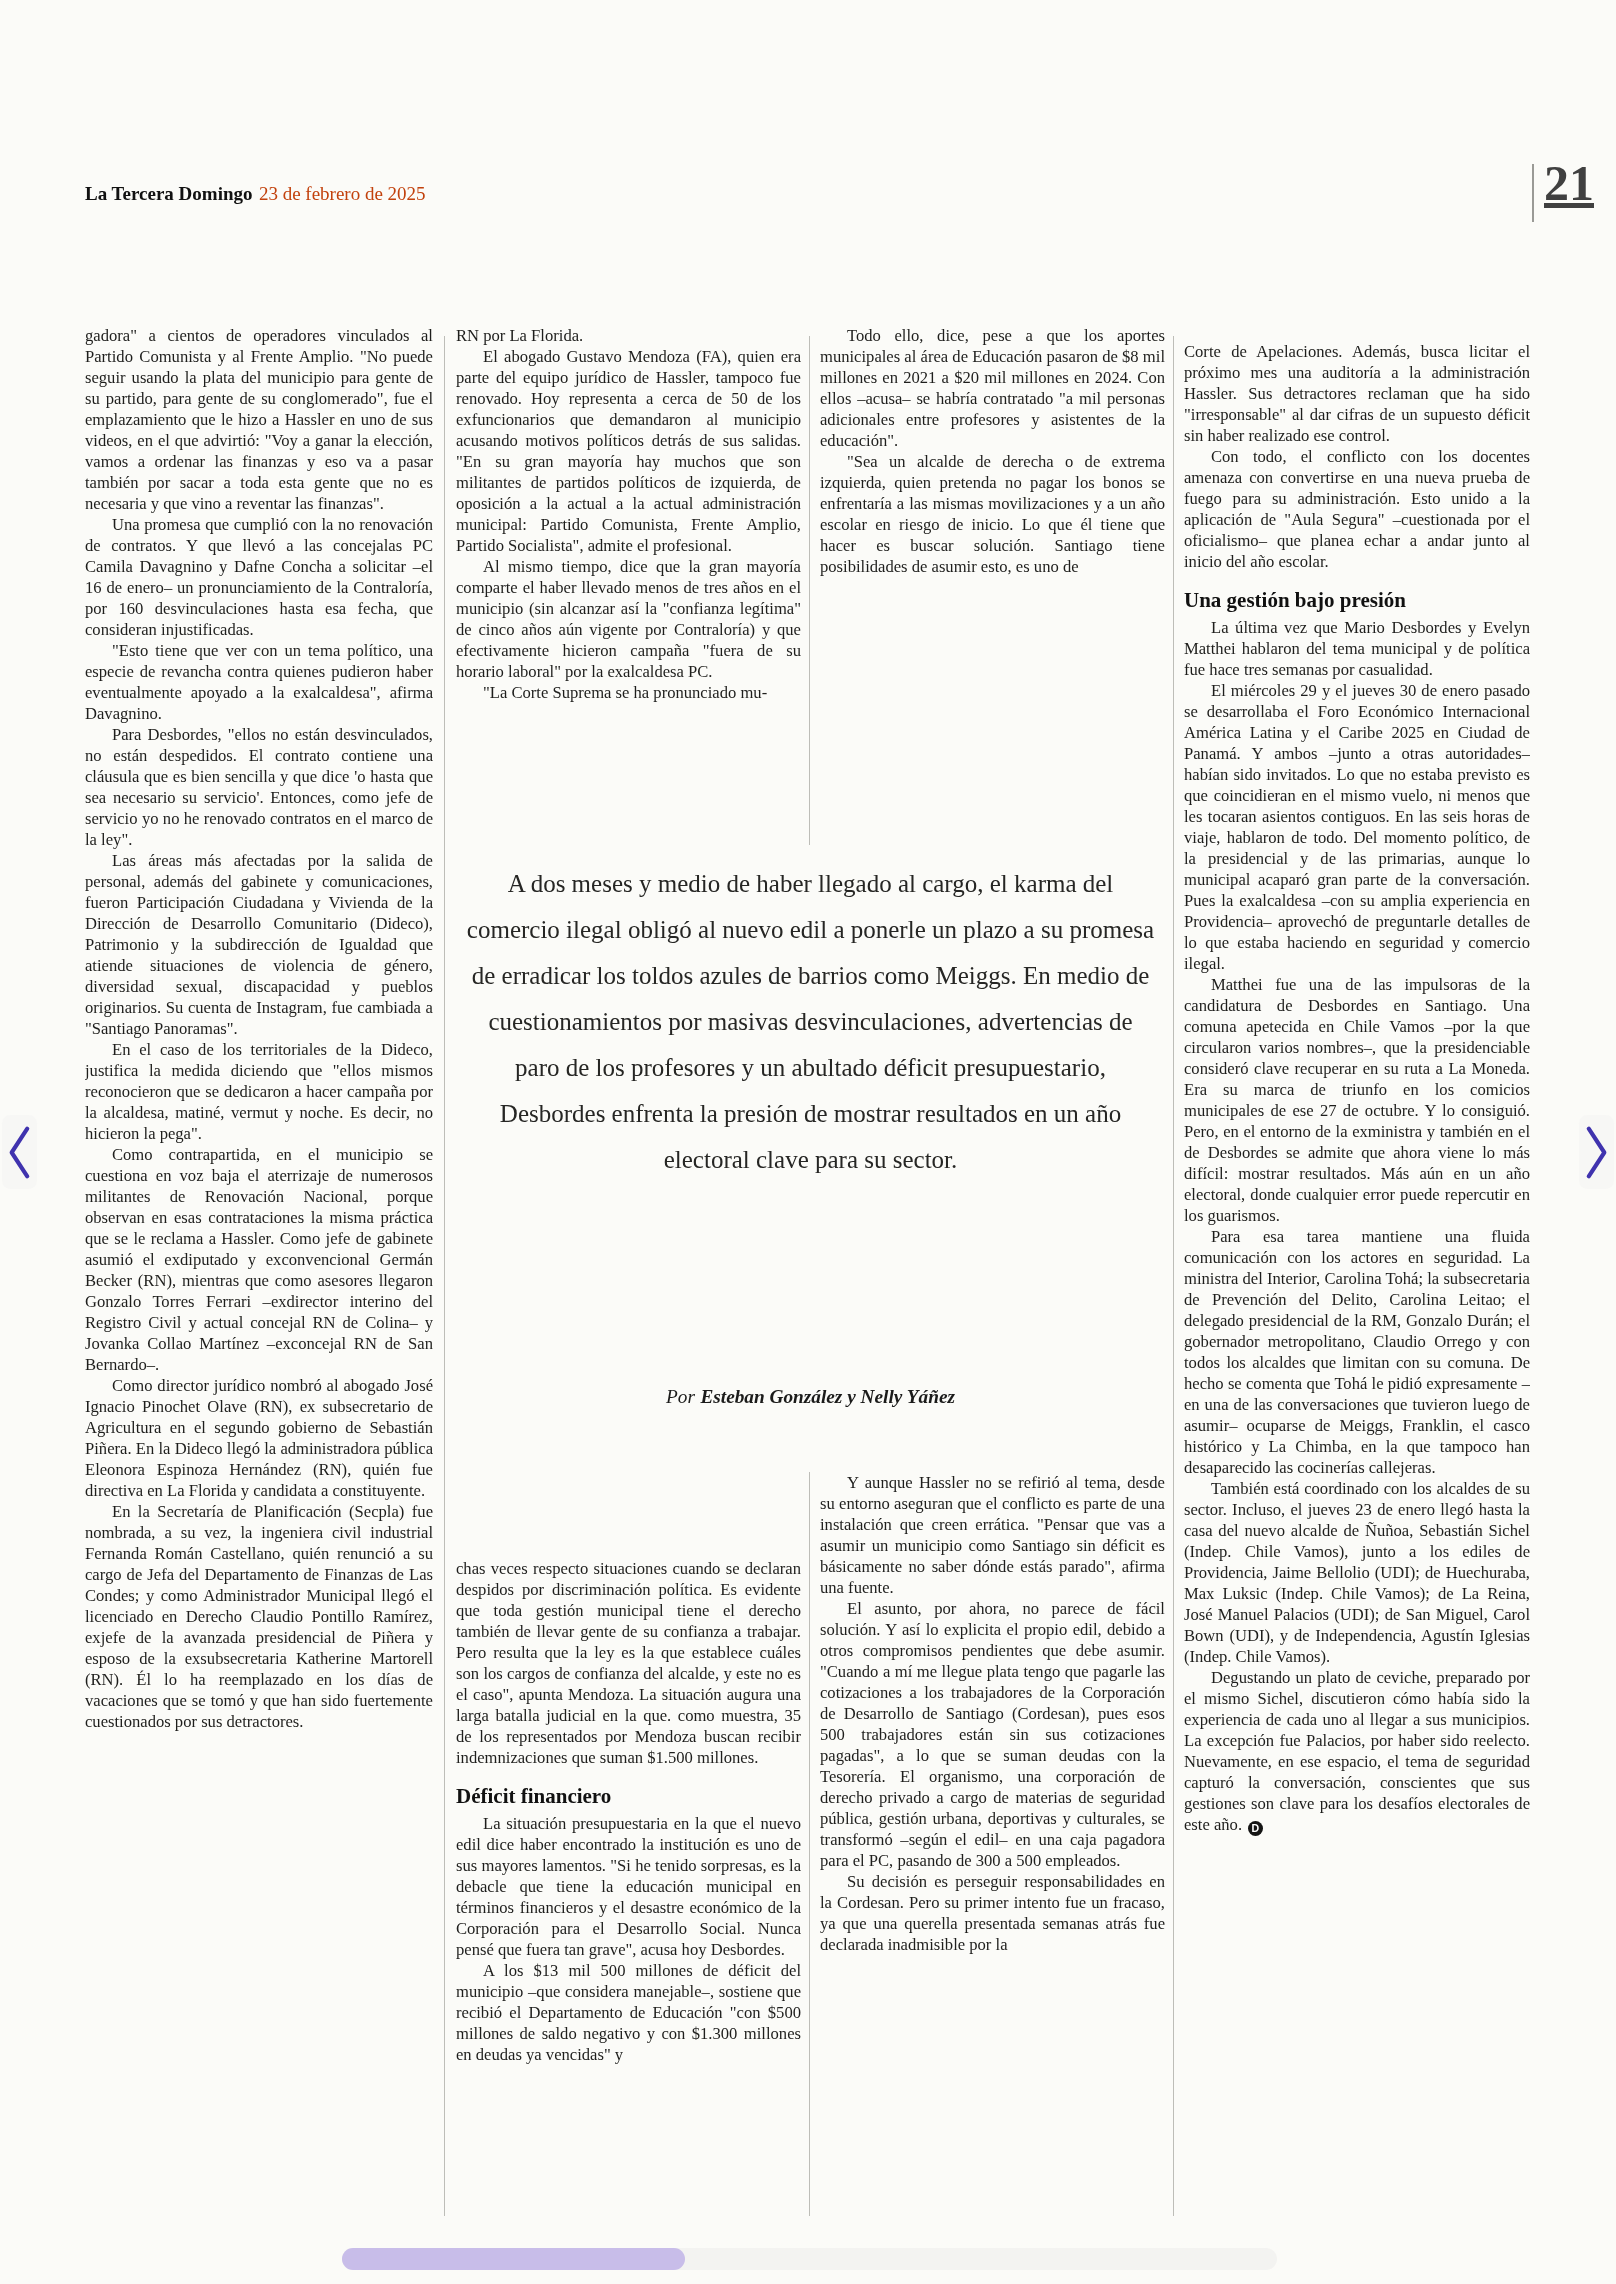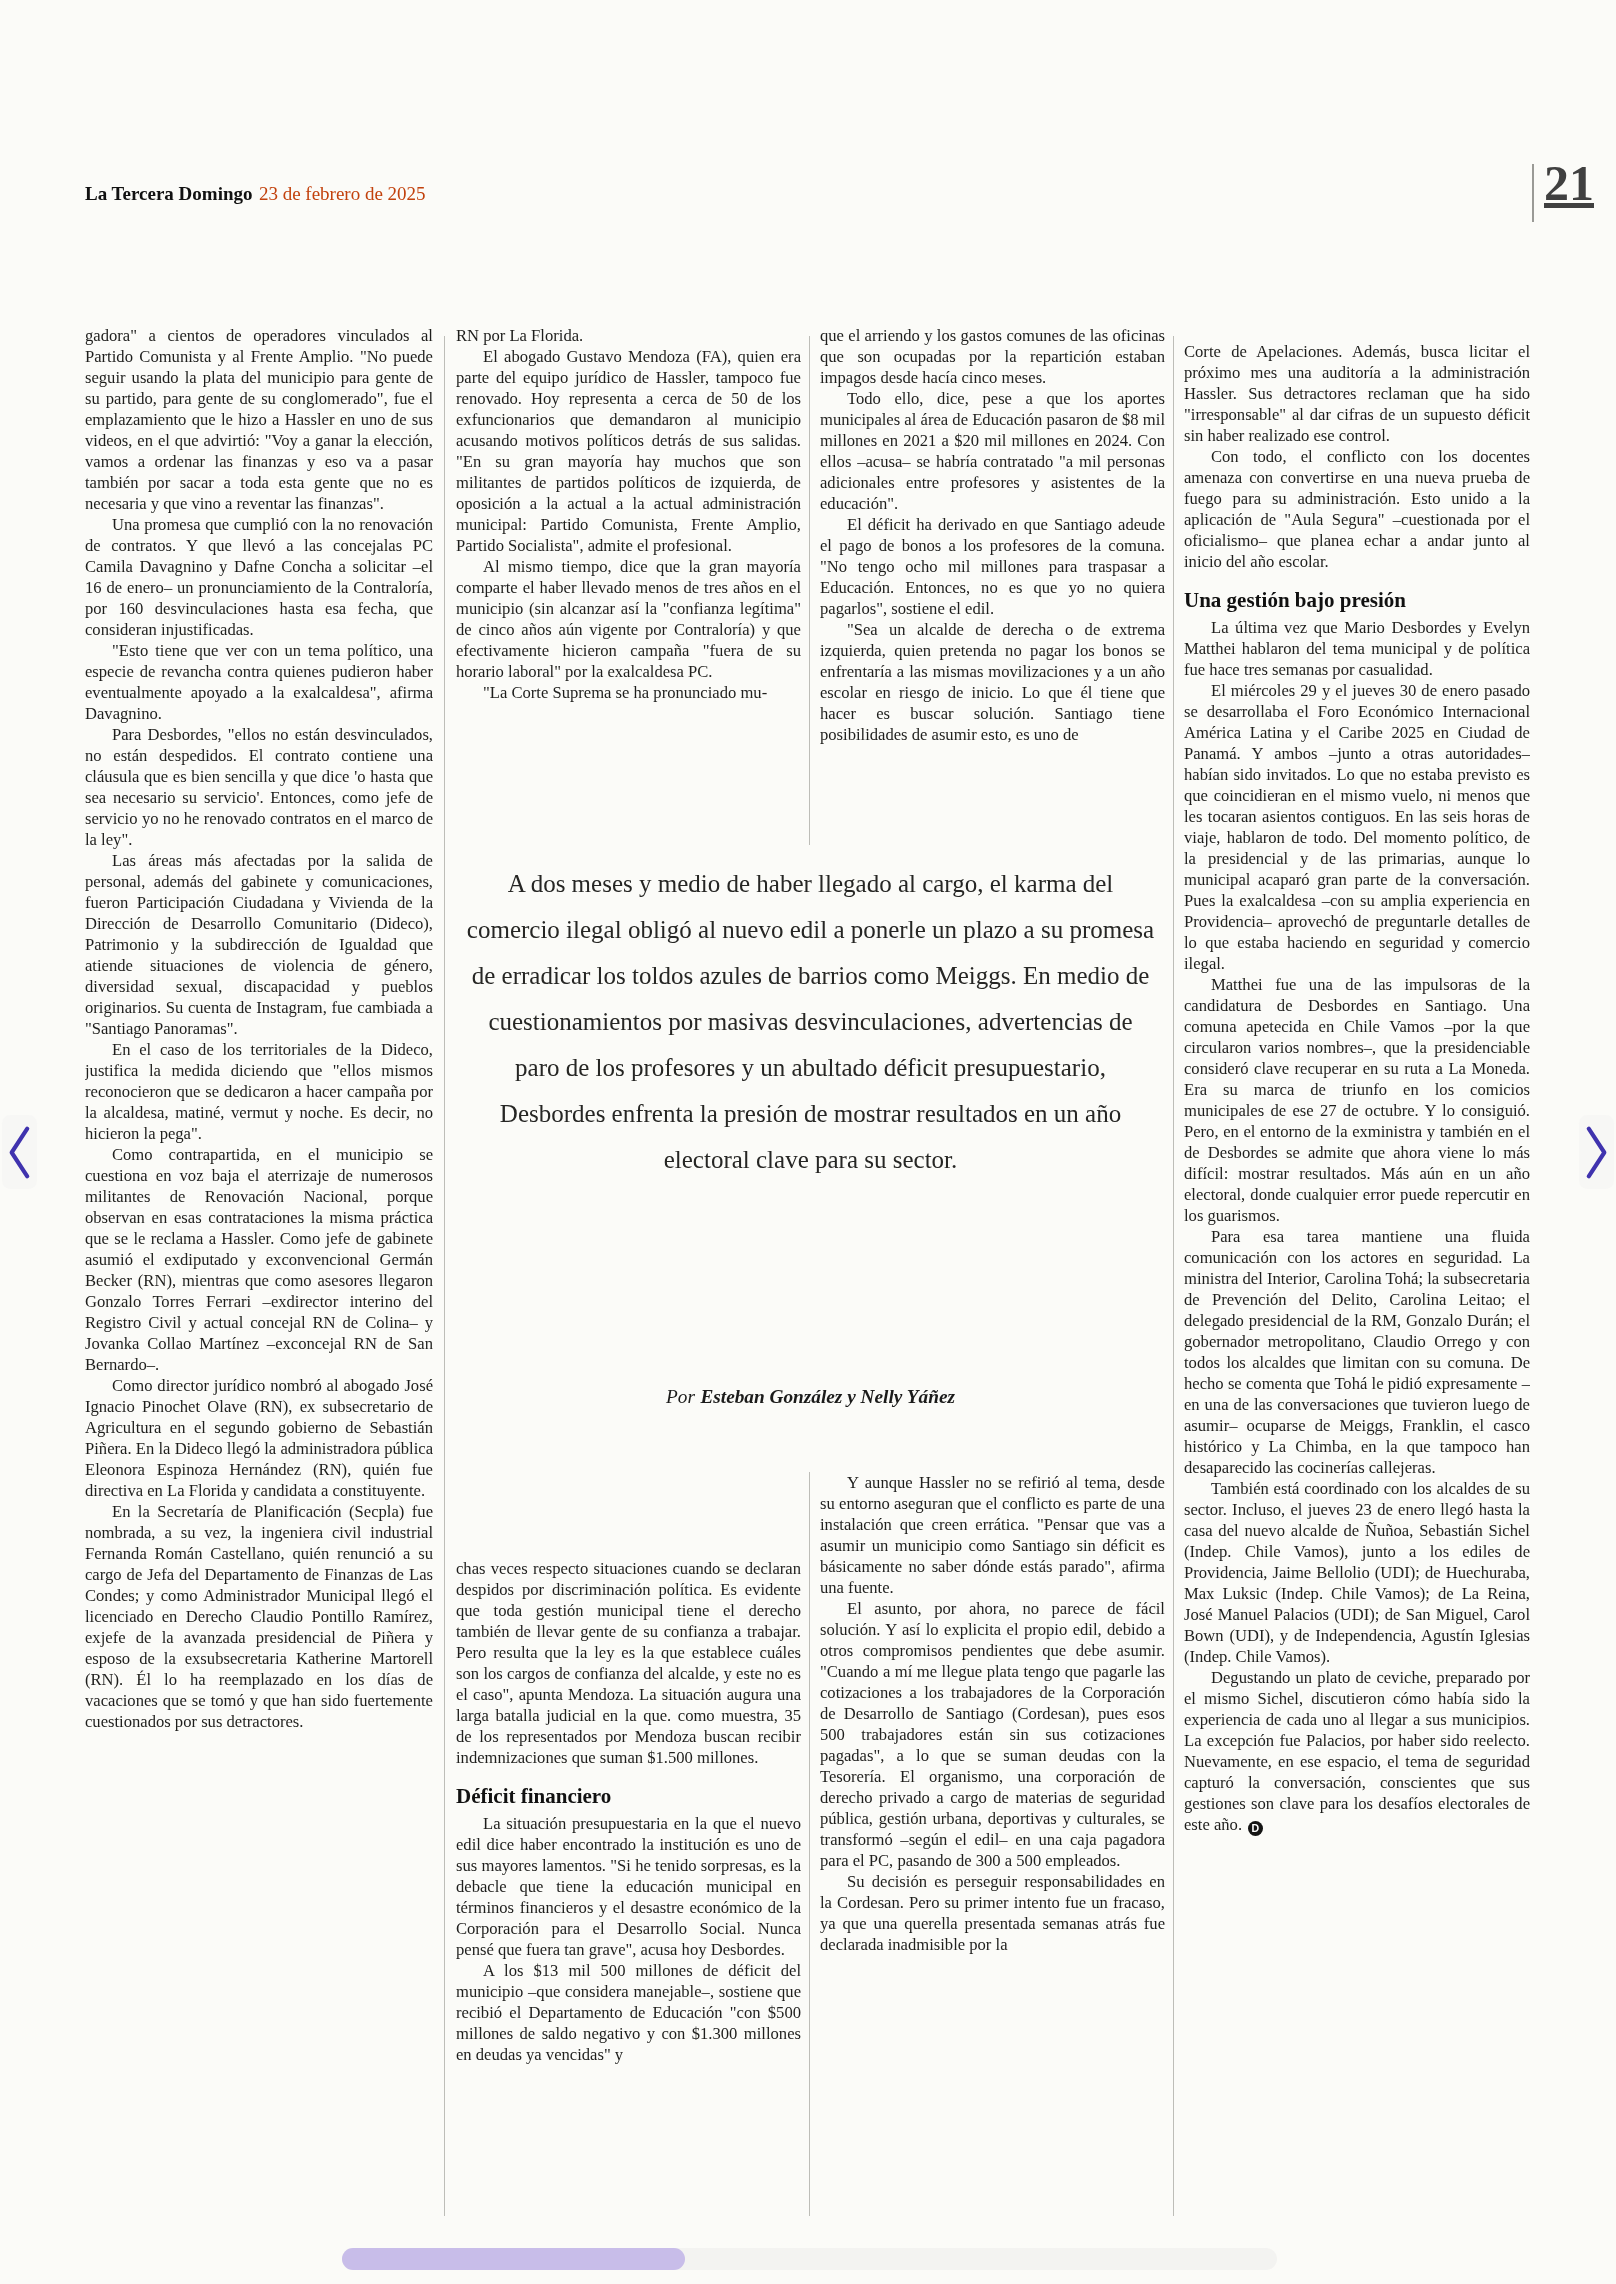--- a/index.html
+++ b/index.html
@@ -87,23 +87,21 @@
     <p class="para">Al mismo tiempo, dice que la gran mayoría comparte el haber llevado menos de tres años en el municipio (sin alcanzar así la "confianza legítima" de cinco años aún vigente por Contraloría) y que efectivamente hicieron campaña "fuera de su horario laboral" por la exalcaldesa PC.</p>
     <p class="para">"La Corte Suprema se ha pronunciado mu-</p>
   </div>
 <div class="col" id="col2-bottom">
     <p class="para no-indent">chas veces respecto situaciones cuando se declaran despidos por discriminación política. Es evidente que toda gestión municipal tiene el derecho también de llevar gente de su confianza a trabajar. Pero resulta que la ley es la que establece cuáles son los cargos de confianza del alcalde, y este no es el caso", apunta Mendoza. La situación augura una larga batalla judicial en la que. como muestra, 35 de los representados por Mendoza buscan recibir indemnizaciones que suman $1.500 millones.</p>
     <h2 class="subhead">Déficit financiero</h2>
     <p class="para">La situación presupuestaria en la que el nuevo edil dice haber encontrado la institución es uno de sus mayores lamentos. "Si he tenido sorpresas, es la debacle que tiene la educación municipal en términos financieros y el desastre económico de la Corporación para el Desarrollo Social. Nunca pensé que fuera tan grave", acusa hoy Desbordes.</p>
     <p class="para">A los $13 mil 500 millones de déficit del municipio –que considera manejable–, sostiene que recibió el Departamento de Educación "con $500 millones de saldo negativo y con $1.300 millones en deudas ya vencidas" y</p>
   </div>
 <div class="col" id="col3-top">
-    <p class="para no-indent">que el arriendo y los gastos comunes de las oficinas que son ocupadas por la repartición estaban impagos desde hacía cinco meses.</p>
     <p class="para">Todo ello, dice, pese a que los aportes municipales al área de Educación pasaron de $8 mil millones en 2021 a $20 mil millones en 2024. Con ellos –acusa– se habría contratado "a mil personas adicionales entre profesores y asistentes de la educación".</p>
-    <p class="para">El déficit ha derivado en que Santiago adeude el pago de bonos a los profesores de la comuna. "No tengo ocho mil millones para traspasar a Educación. Entonces, no es que yo no quiera pagarlos", sostiene el edil.</p>
     <p class="para">"Sea un alcalde de derecha o de extrema izquierda, quien pretenda no pagar los bonos se enfrentaría a las mismas movilizaciones y a un año escolar en riesgo de inicio. Lo que él tiene que hacer es buscar solución. Santiago tiene posibilidades de asumir esto, es uno de</p>
   </div>
 <div class="col" id="col3-bottom">
     <p class="para">Y aunque Hassler no se refirió al tema, desde su entorno aseguran que el conflicto es parte de una instalación que creen errática. "Pensar que vas a asumir un municipio como Santiago sin déficit es básicamente no saber dónde estás parado", afirma una fuente.</p>
     <p class="para">El asunto, por ahora, no parece de fácil solución. Y así lo explicita el propio edil, debido a otros compromisos pendientes que debe asumir. "Cuando a mí me llegue plata tengo que pagarle las cotizaciones a los trabajadores de la Corporación de Desarrollo de Santiago (Cordesan), pues esos 500 trabajadores están sin sus cotizaciones pagadas", a lo que se suman deudas con la Tesorería. El organismo, una corporación de derecho privado a cargo de materias de seguridad pública, gestión urbana, deportivas y culturales, se transformó –según el edil– en una caja pagadora para el PC, pasando de 300 a 500 empleados.</p>
     <p class="para">Su decisión es perseguir responsabilidades en la Cordesan. Pero su primer intento fue un fracaso, ya que una querella presentada semanas atrás fue declarada inadmisible por la</p>
   </div>
 <div class="col" id="col4">
     <p class="para no-indent">Corte de Apelaciones. Además, busca licitar el próximo mes una auditoría a la administración Hassler. Sus detractores reclaman que ha sido "irresponsable" al dar cifras de un supuesto déficit sin haber realizado ese control.</p>
     <p class="para">Con todo, el conflicto con los docentes amenaza con convertirse en una nueva prueba de fuego para su administración. Esto unido a la aplicación de "Aula Segura" –cuestionada por el oficialismo– que planea echar a andar junto al inicio del año escolar.</p>

